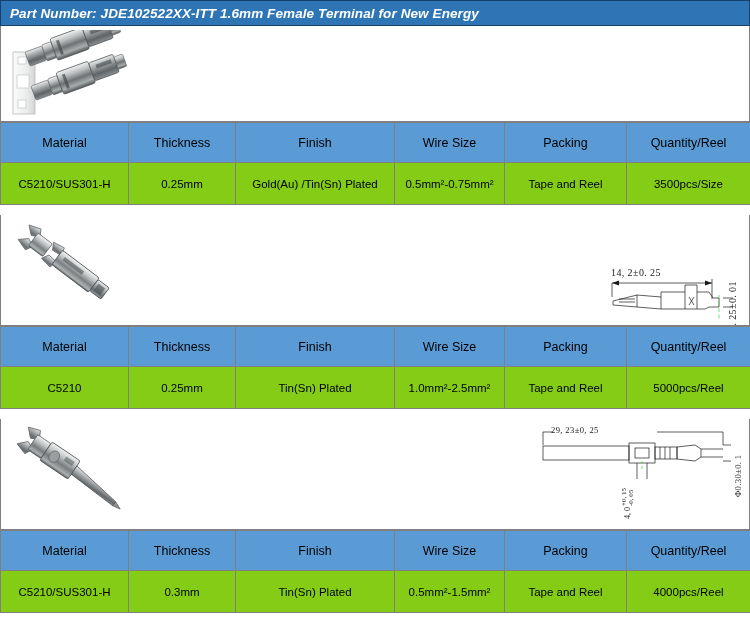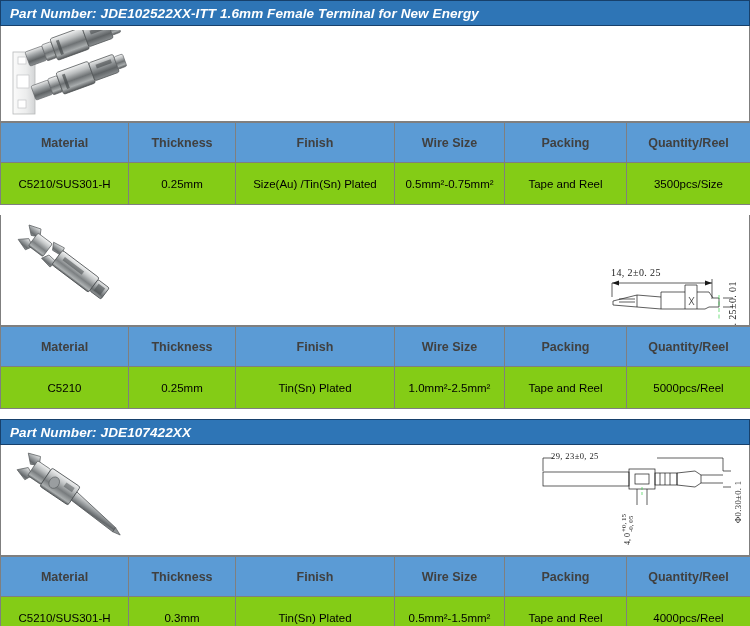--- a/index.html
+++ b/index.html
@@ -73,23 +73,23 @@
   }
   .spec-table th,
   .spec-table td {
     border: 1px solid #7f7f7f;
     text-align: center;
     vertical-align: middle;
     box-sizing: border-box;
   }
   .spec-table th {
     background: #5B9BD5;
-    color: #404040;
+    color: #000000;
     font-size: 12.5px;
-    font-weight: bold;
+    font-weight: normal;
     height: 40px;
   }
   .spec-table td {
     background: #84cc16;
     color: #000000;
     font-size: 11.5px;
     font-weight: normal;
     height: 42px;
   }
 
@@ -217,21 +217,21 @@
           <th>Finish</th>
           <th>Wire Size</th>
           <th>Packing</th>
           <th>Quantity/Reel</th>
         </tr>
       </thead>
       <tbody>
         <tr>
           <td>C5210/SUS301-H</td>
           <td>0.25mm</td>
-          <td>Size(Au) /Tin(Sn) Plated</td>
+          <td>Gold(Au) /Tin(Sn) Plated</td>
           <td>0.5mm²-0.75mm²</td>
           <td>Tape and Reel</td>
           <td>3500pcs/Size</td>
         </tr>
       </tbody>
     </table>
   </div>
 
   <div class="gap"></div>
 
@@ -333,23 +333,20 @@
           <td>Tape and Reel</td>
           <td>5000pcs/Reel</td>
         </tr>
       </tbody>
     </table>
   </div>
 
   <div class="gap"></div>
 
   <div class="section">
-    <div class="banner">
-      <span class="banner-text">Part Number: JDE107422XX</span>
-    </div>
 
     <div class="visual-strip" style="height:111px;">
       <div class="photo-wrap" style="left:8px; top:6px;">
         <svg width="160" height="100" viewBox="0 0 160 100">
           <defs>
             <linearGradient id="metalE" x1="0" y1="0" x2="0" y2="1">
               <stop offset="0%" stop-color="#f2f3f3"></stop>
               <stop offset="30%" stop-color="#c0c3c4"></stop>
               <stop offset="62%" stop-color="#787c7e"></stop>
               <stop offset="88%" stop-color="#abafb0"></stop>

